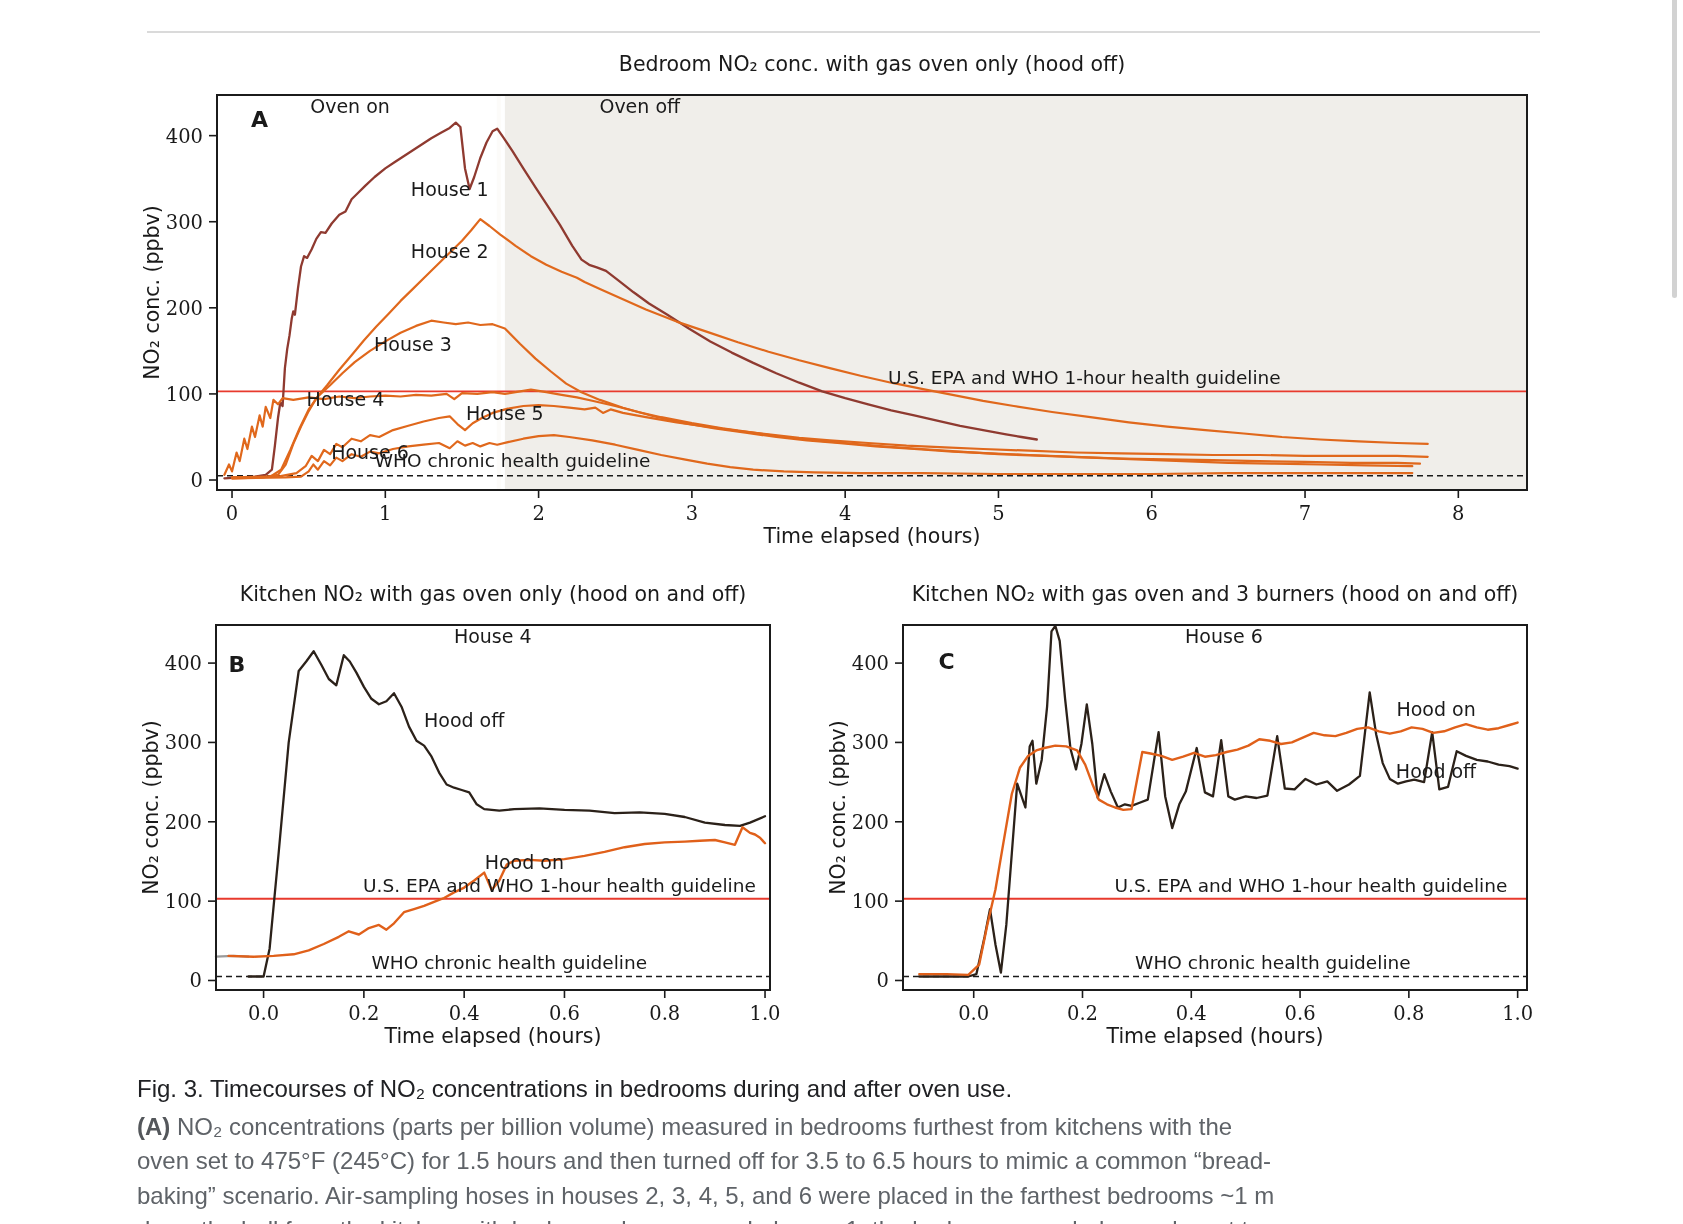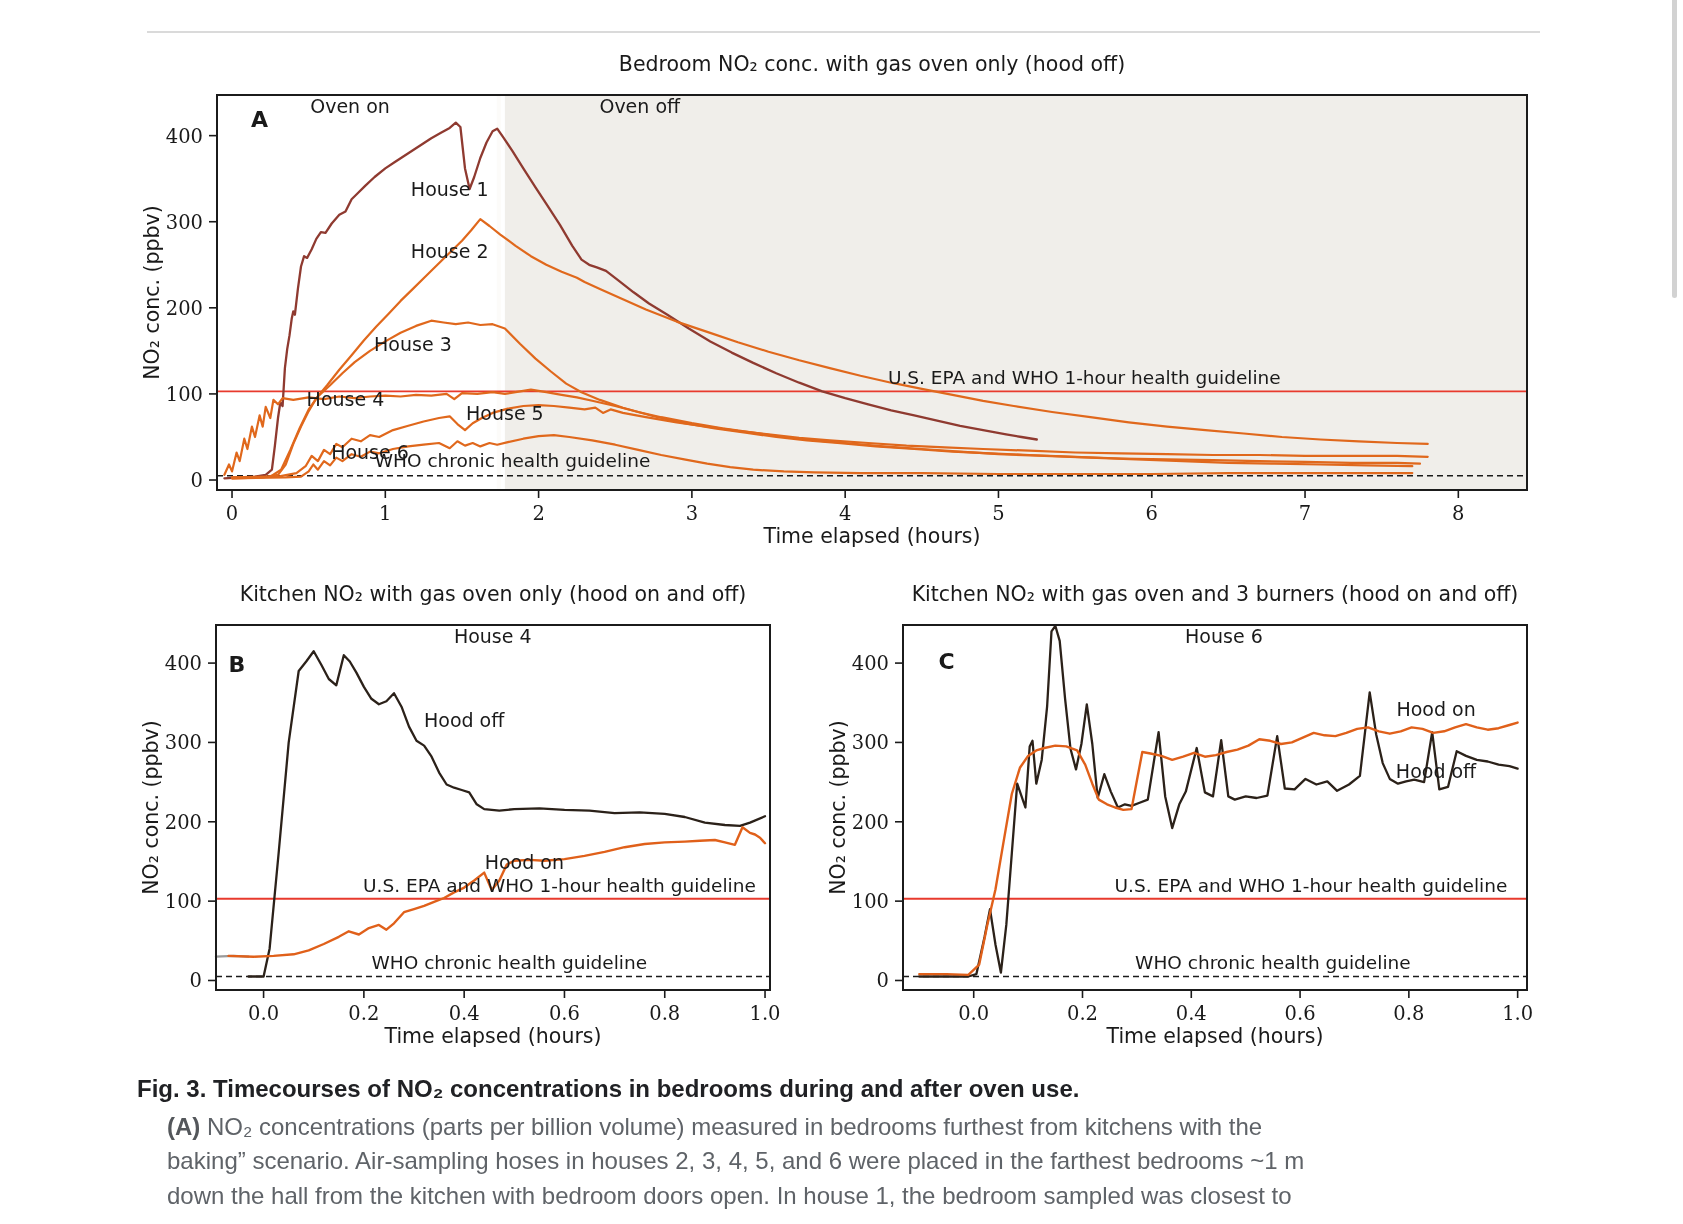--- a/index.html
+++ b/index.html
@@ -5,22 +5,22 @@
   html,body{margin:0;padding:0;}
   body{
     width:1683px;height:1224px;overflow:hidden;background:#ffffff;position:relative;
     font-family:"Liberation Sans","DejaVu Sans",sans-serif;
   }
   .top-rule{position:absolute;left:147px;top:31px;width:1393px;height:2px;background:#dadada;}
   .scrollbar-track{position:absolute;right:0;top:0;width:16px;height:1224px;}
   .scrollbar-thumb{position:absolute;right:6px;top:-10px;width:5px;height:308px;border-radius:3px;background:#d2d2d2;}
   svg.fig{position:absolute;left:0;top:0;width:1683px;height:1224px;}
   .caption{position:absolute;left:137px;top:1072px;width:1340px;color:#5f6368;font-size:24px;line-height:34.5px;}
-  .caption .head{color:#202124;font-weight:bold;margin-bottom:3px;white-space:nowrap;}
-  .caption .cap-line{white-space:nowrap;margin-left:30px;}
+  .caption .head{color:#202124;font-weight:normal;margin-bottom:3px;white-space:nowrap;}
+  .caption .cap-line{white-space:nowrap;}
   .caption .a-bold{font-weight:bold;color:#54575b;}
 </style>
 </head>
 <body>
 
 <div class="top-rule"></div>
 
 <svg class="fig" xmlns="http://www.w3.org/2000/svg">
   <g>
       <rect x="504.8750292534519" y="95" width="1022.1249707465481" height="395" fill="#f0eeea"></rect>
@@ -152,19 +152,20 @@
       <text x="1436.0543933054391" y="716.25" fill="#1a1a1a" font-size="19" font-family="&quot;DejaVu Sans&quot;,sans-serif" text-anchor="middle" font-weight="normal">Hood on</text>
       <text x="1436.0543933054391" y="778.1413043478261" fill="#1a1a1a" font-size="19" font-family="&quot;DejaVu Sans&quot;,sans-serif" text-anchor="middle" font-weight="normal">Hood off</text>
       <text x="1310.949790794979" y="891.6086956521739" fill="#1a1a1a" font-size="18.5" font-family="&quot;DejaVu Sans&quot;,sans-serif" text-anchor="middle" font-weight="normal">U.S. EPA and WHO 1-hour health guideline</text>
       <text x="1272.8744769874477" y="968.5760869565217" fill="#1a1a1a" font-size="18.5" font-family="&quot;DejaVu Sans&quot;,sans-serif" text-anchor="middle" font-weight="normal">WHO chronic health guideline</text>
     </g>
 </svg>
 
 <div class="caption">
   <div class="head"><span>Fig. 3.</span> <span>Timecourses of NO₂ concentrations in bedrooms during and after oven use.</span></div>
   <div class="cap-line"><span class="a-bold">(A)</span><span> NO₂ concentrations (parts per billion volume) measured in bedrooms furthest from kitchens with the</span></div>
+  <div class="cap-line"><span>oven set to 475°F (245°C) for 1.5 hours and then turned off for 3.5 to 6.5 hours to mimic a common “bread-</span></div>
   <div class="cap-line"><span>baking” scenario. Air-sampling hoses in houses 2, 3, 4, 5, and 6 were placed in the farthest bedrooms ~1 m</span></div>
   <div class="cap-line"><span>down the hall from the kitchen with bedroom doors open. In house 1, the bedroom sampled was closest to</span></div>
 </div>
 
 <div class="scrollbar-track">
   <div class="scrollbar-thumb"></div>
 </div>
 
 </body></html>

